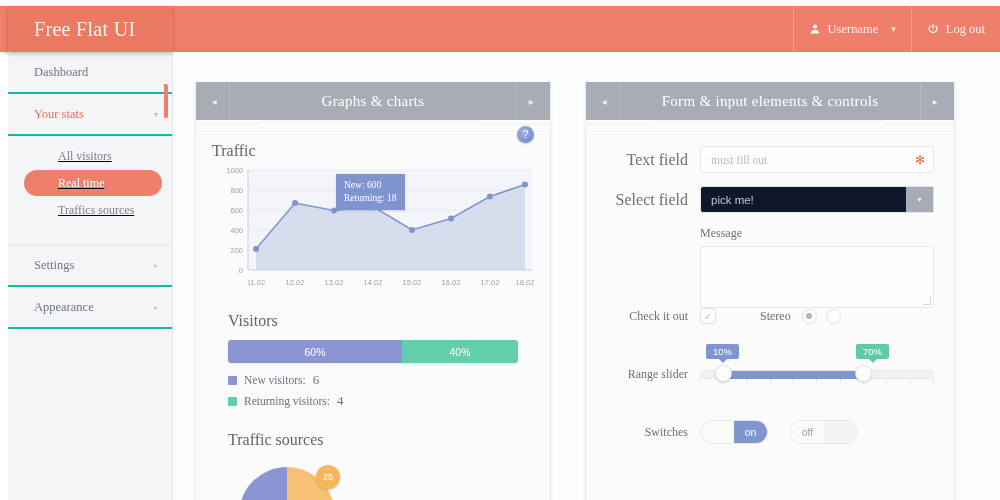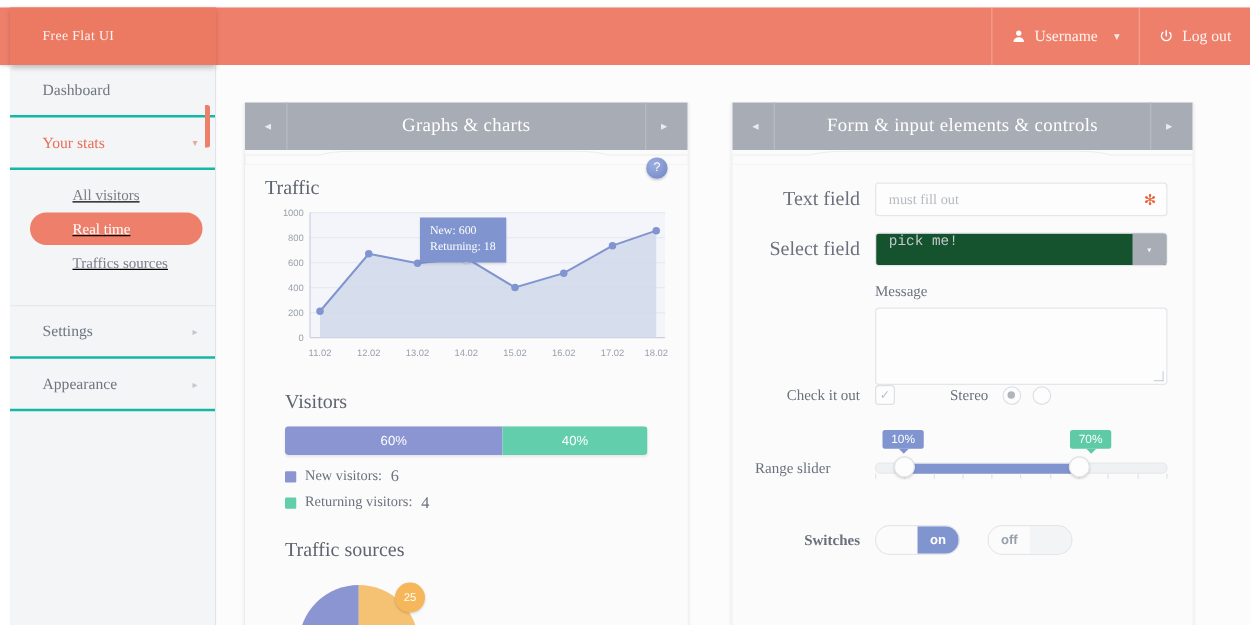--- a/index.html
+++ b/index.html
@@ -27,21 +27,21 @@
     position: absolute; left: 8px; top: 6px;
     width: 165px; height: 46px;
     background: #ec7a63;
     display: flex; align-items: center;
     padding-left: 26px;
     box-shadow: 0 2px 4px rgba(0,0,0,.22);
     z-index: 6;
   }
   .logo-block .logo-text {
     color: #fdf3f0;
-    font-size: 11px;
+    font-size: 20px;
     letter-spacing: .3px;
     font-family: "Liberation Serif", serif;
   }
   .topbar-right {
     position: absolute; right: 0; top: 0;
     height: 46px;
     display: flex; align-items: stretch;
   }
   .tb-item {
     display: flex; align-items: center; gap: 7px;
@@ -235,28 +235,28 @@
     font-family: "Liberation Serif", serif;
   }
   .req-star {
     position: absolute; right: 9px; top: 50%;
     transform: translateY(-50%);
     color: #e8623c; font-size: 12px;
     font-family: "Liberation Sans", sans-serif;
   }
   .fselect {
     width: 234px; height: 27px;
-    background: #14532d;
+    background: #0f172a;
     border: 1px solid #e4e6ea;
     border-radius: 3px;
-    display: flex; 
+    display: flex; align-items: center;
     font-size: 11.5px; color: #c2c6cd;
     padding-left: 10px;
     position: relative;
-    font-family: Liberation Mono, monospace;
+    font-family: Liberation Sans, sans-serif;
   }
   .fselect .sel-btn {
     position: absolute; right: 0; top: 0;
     width: 27px; height: 100%;
     background: #a8adb5;
     border-radius: 0 2px 2px 0;
     display: flex; align-items: center; justify-content: center;
     color: #f2f3f5; font-size: 8px;
   }
   .msg-label {
@@ -602,21 +602,21 @@
               <span>✓</span>
             </div>
             <div class="ctl-label" style="margin-left:44px; margin-right:11px;">Stereo</div>
             <div class="radio" style="margin-right:9px;">
               <span class="dot"></span>
             </div>
             <div class="radio"></div>
           </div>
 
           <div style="display:flex; align-items:center; margin-top:42px;">
-            <div class="ctl-label" style="width:96px; text-align:left; padding-right:12px;">Range slider</div>
+            <div class="ctl-label" style="width:96px; text-align:right; padding-right:12px;">Range slider</div>
             <div class="slider-wrap">
               <div class="slider-track"></div>
               <div class="slider-fill" style="left:23.4px; width:140px;"></div>
               <div class="slider-ticks">
                 <i></i>
                   <i></i>
                   <i></i>
                   <i></i>
                   <i></i>
                   <i></i>
@@ -630,21 +630,21 @@
               <div class="slider-knob" style="left:155px;"></div>
               <div class="bubble blue" style="left:6px;">
                 <span>10%</span>
               </div>
               <div class="bubble green" style="left:156px;">
                 <span>70%</span>
               </div>
             </div>
           </div>
 
-          <div style="display:flex; align-items:center; margin-top:38px;font-weight:bold;">
+          <div style="display:flex; align-items:center; margin-top:38px;">
             <div class="ctl-label" style="width:96px; text-align:right; padding-right:12px;">Switches</div>
             <div class="switch on">
               <div class="half pad"></div>
               <div class="half lbl">
                 <span>on</span>
               </div>
             </div>
             <div class="switch off" style="margin-left:22px;">
               <div class="half lbl">
                 <span>off</span>

